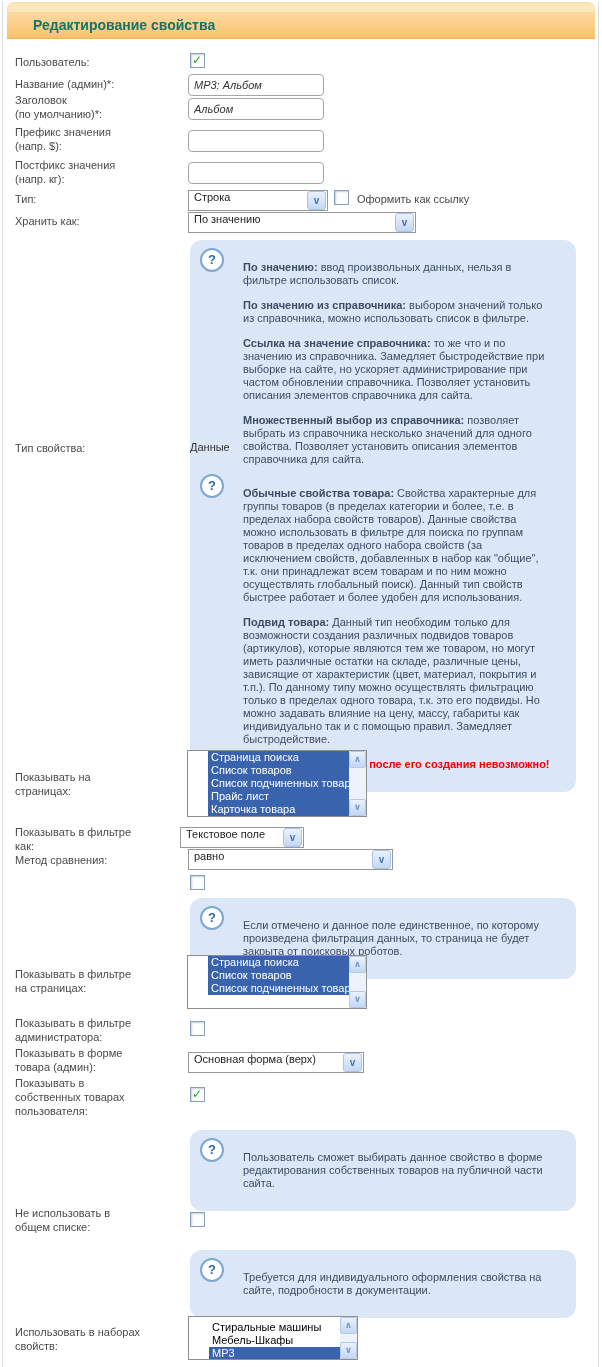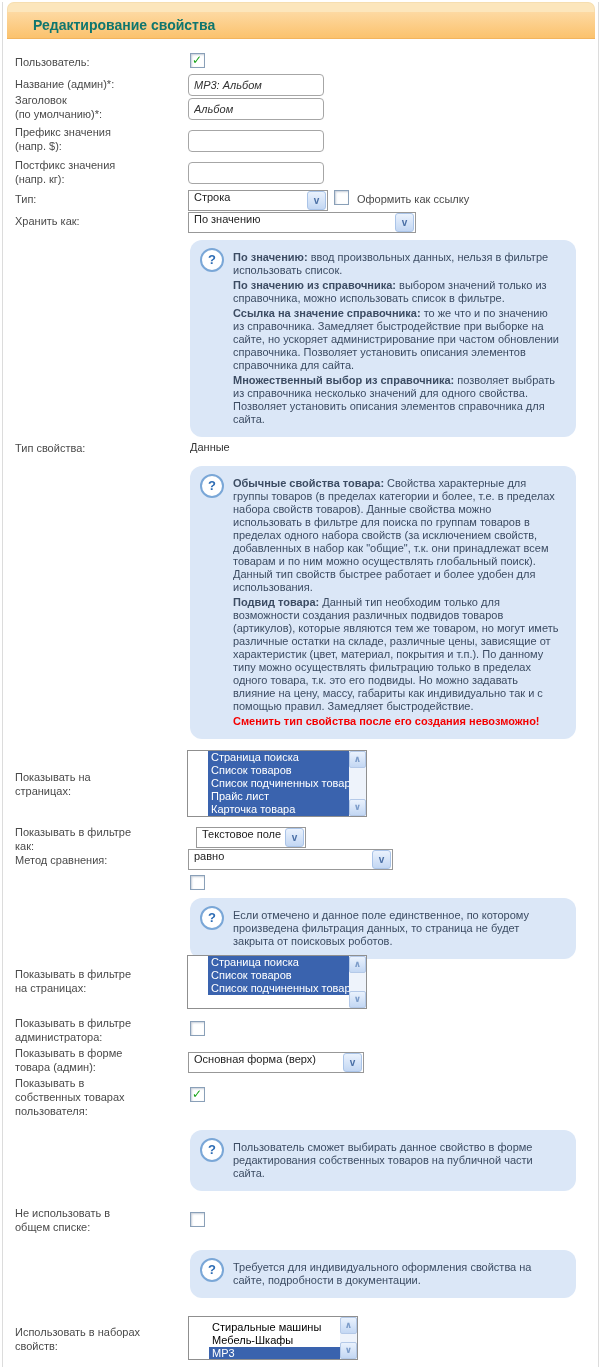--- a/index.html
+++ b/index.html
@@ -37,21 +37,21 @@
   .opt.sel{background:#3a63ae;color:#fff;}
   .lb-scroll{width:17px;background:#eef3fb;display:flex;flex-direction:column;justify-content:space-between;}
   .sb-btn{height:15px;border:1px solid #b4c9e8;border-radius:2px;margin:0;
           background:linear-gradient(180deg,#eaf2fd 0%,#c3d7f3 100%);color:#7c9cc9;
           text-align:center;line-height:14px;font-size:9px;font-weight:bold;}
   
   .infobox{position:absolute;left:190px;width:386px;background:#dbe7f7;border-radius:12px;
            padding:9px 14px 9px 41px;box-sizing:border-box;color:#3c4c63;line-height:13px;}
   .q-icon{position:absolute;left:10px;top:8px;width:20px;height:20px;border:2px solid #7aa7d7;border-radius:50%;
           background:#fff;color:#2d6cb4;font-weight:bold;text-align:center;line-height:20px;font-size:13px;}
-  .ib-p{margin:2px;}
+  .ib-p{margin:12px;}
   .red{color:#f40000;font-weight:bold;}
 </style>
 </head>
 <body>
 
 <div id="page">
   <div class="side-border" style="left:2px"></div>
   <div class="side-border" style="left:598px"></div>
 
   <div class="hdr-strip"></div>
@@ -123,21 +123,21 @@
         <div class="opt sel">Карточка товара</div>
       </div>
     <div class="lb-scroll">
       <span class="sb-btn">∧</span>
       <span class="sb-btn">∨</span>
     </div>
   </div>
 
   <div class="lbl" style="top:825px">Показывать в фильтре
 как:</div>
-  <div class="xp-select" style="left:196px;top:827px;width:110px">
+  <div class="xp-select" style="left:180px;top:827px;width:124px">
     <span class="sel-text">Текстовое поле</span>
     <span class="sel-btn">v</span>
   </div>
 
   <div class="lbl" style="top:853px">Метод сравнения:</div>
   <div class="xp-select" style="left:188px;top:849px;width:205px">
     <span class="sel-text">равно</span>
     <span class="sel-btn">v</span>
   </div>
 

